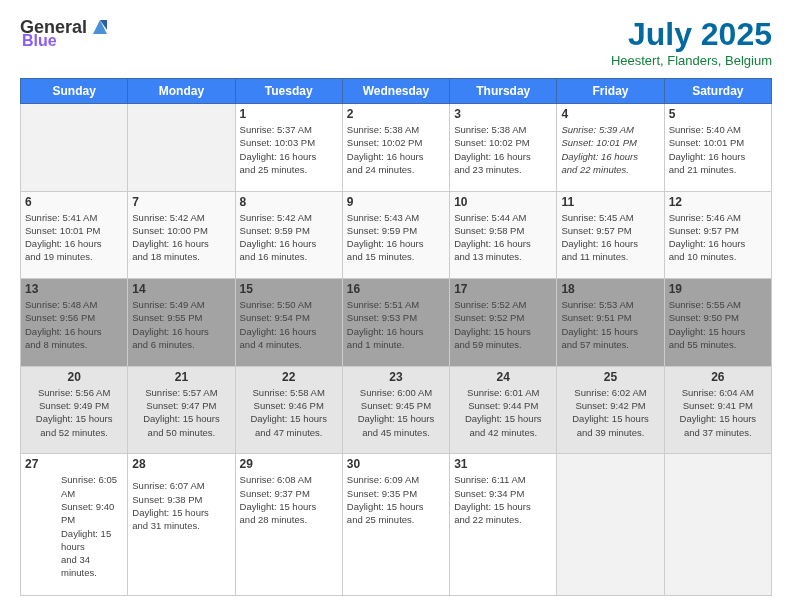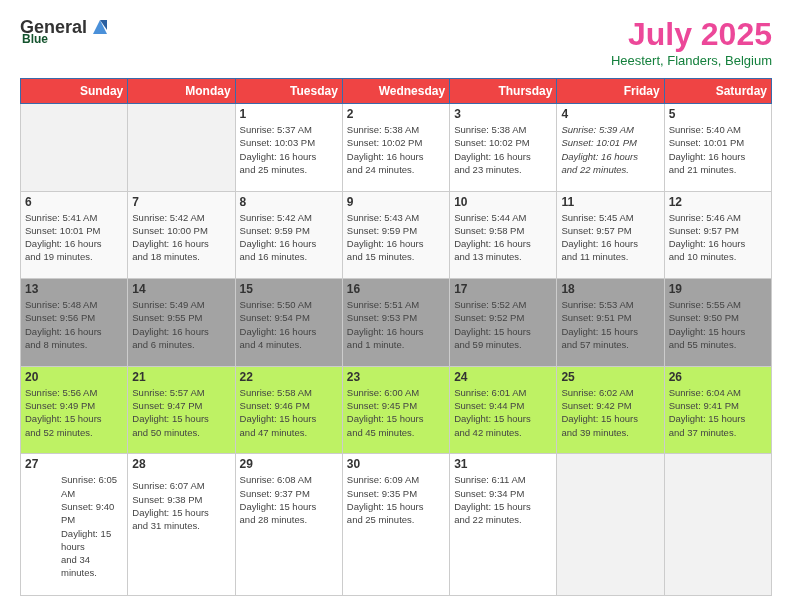--- a/index.html
+++ b/index.html
@@ -31,27 +31,27 @@
       text-align: right;
     }
     .calendar {
       flex: 1;
       border: 1px solid #ccc;
       border-collapse: collapse;
       width: 100%;
       table-layout: fixed;
     }
     .calendar th {
-      background: #ef4444;
+      background: #3b82f6;
       color: white;
       padding: 5px 4px;
       font-size: 12px;
       font-weight: bold;
       border: 1px solid #3a6aaa;
-      text-align: right;
+      text-align: center;
     }
     .calendar td {
       border: 1px solid #ccc;
       vertical-align: top;
       padding: 3px 4px;
       font-size: 10px;
       color: #333;
       height: 80px;
     }
     .calendar td.empty {
@@ -77,25 +77,25 @@
   <div class="header">
     <div class="logo">
       <div style="display:flex;flex-direction:column;align-items:flex-start;">
         <div style="display:flex;align-items:center;">
           <span style="font-size:18px;font-weight:bold;color:#333;">General</span>
           <svg width="22" height="22" viewBox="0 0 22 22" style="margin:0 2px;">
             <polygon points="4,18 11,4 18,18" fill="#4a90d9"></polygon>
             <polygon points="11,4 18,4 18,14" fill="#2a5fa0"></polygon>
           </svg>
         </div>
-        <span style="font-size:12px;font-weight:bold;color:#14532d;margin-top:-6px;margin-left:2px;">Blue</span>
+        <span style="font-size:16px;font-weight:bold;color:#8b5cf6;margin-top:-6px;margin-left:2px;">Blue</span>
       </div>
     </div>
     <div class="title-section">
-      <div style="font-size:32px;font-weight:bold;color:#ec4899;">July 2025</div>
+      <div style="font-size:32px;font-weight:bold;color:#0369a1;">July 2025</div>
       <div style="font-size:13px;color:#15803d;">Heestert, Flanders, Belgium</div>
     </div>
   </div>
 
   <table class="calendar">
     <thead>
       <tr>
         <th>Sunday</th>
         <th>Monday</th>
         <th>Tuesday</th>
@@ -240,21 +240,21 @@
 and 57 minutes.</div>
           </td>
           <td>
             <span class="day-number">19</span>
             <div class="day-info" style="white-space: pre-line;">Sunrise: 5:55 AM
 Sunset: 9:50 PM
 Daylight: 15 hours
 and 55 minutes.</div>
           </td>
         </tr>
-        <tr style="background: #bef264;">
+        <tr style="background: #e5e5e5; text-align: center;">
           <td>
             <span class="day-number">20</span>
             <div class="day-info" style="white-space: pre-line;">Sunrise: 5:56 AM
 Sunset: 9:49 PM
 Daylight: 15 hours
 and 52 minutes.</div>
           </td>
           <td>
             <span class="day-number">21</span>
             <div class="day-info" style="white-space: pre-line;">Sunrise: 5:57 AM

